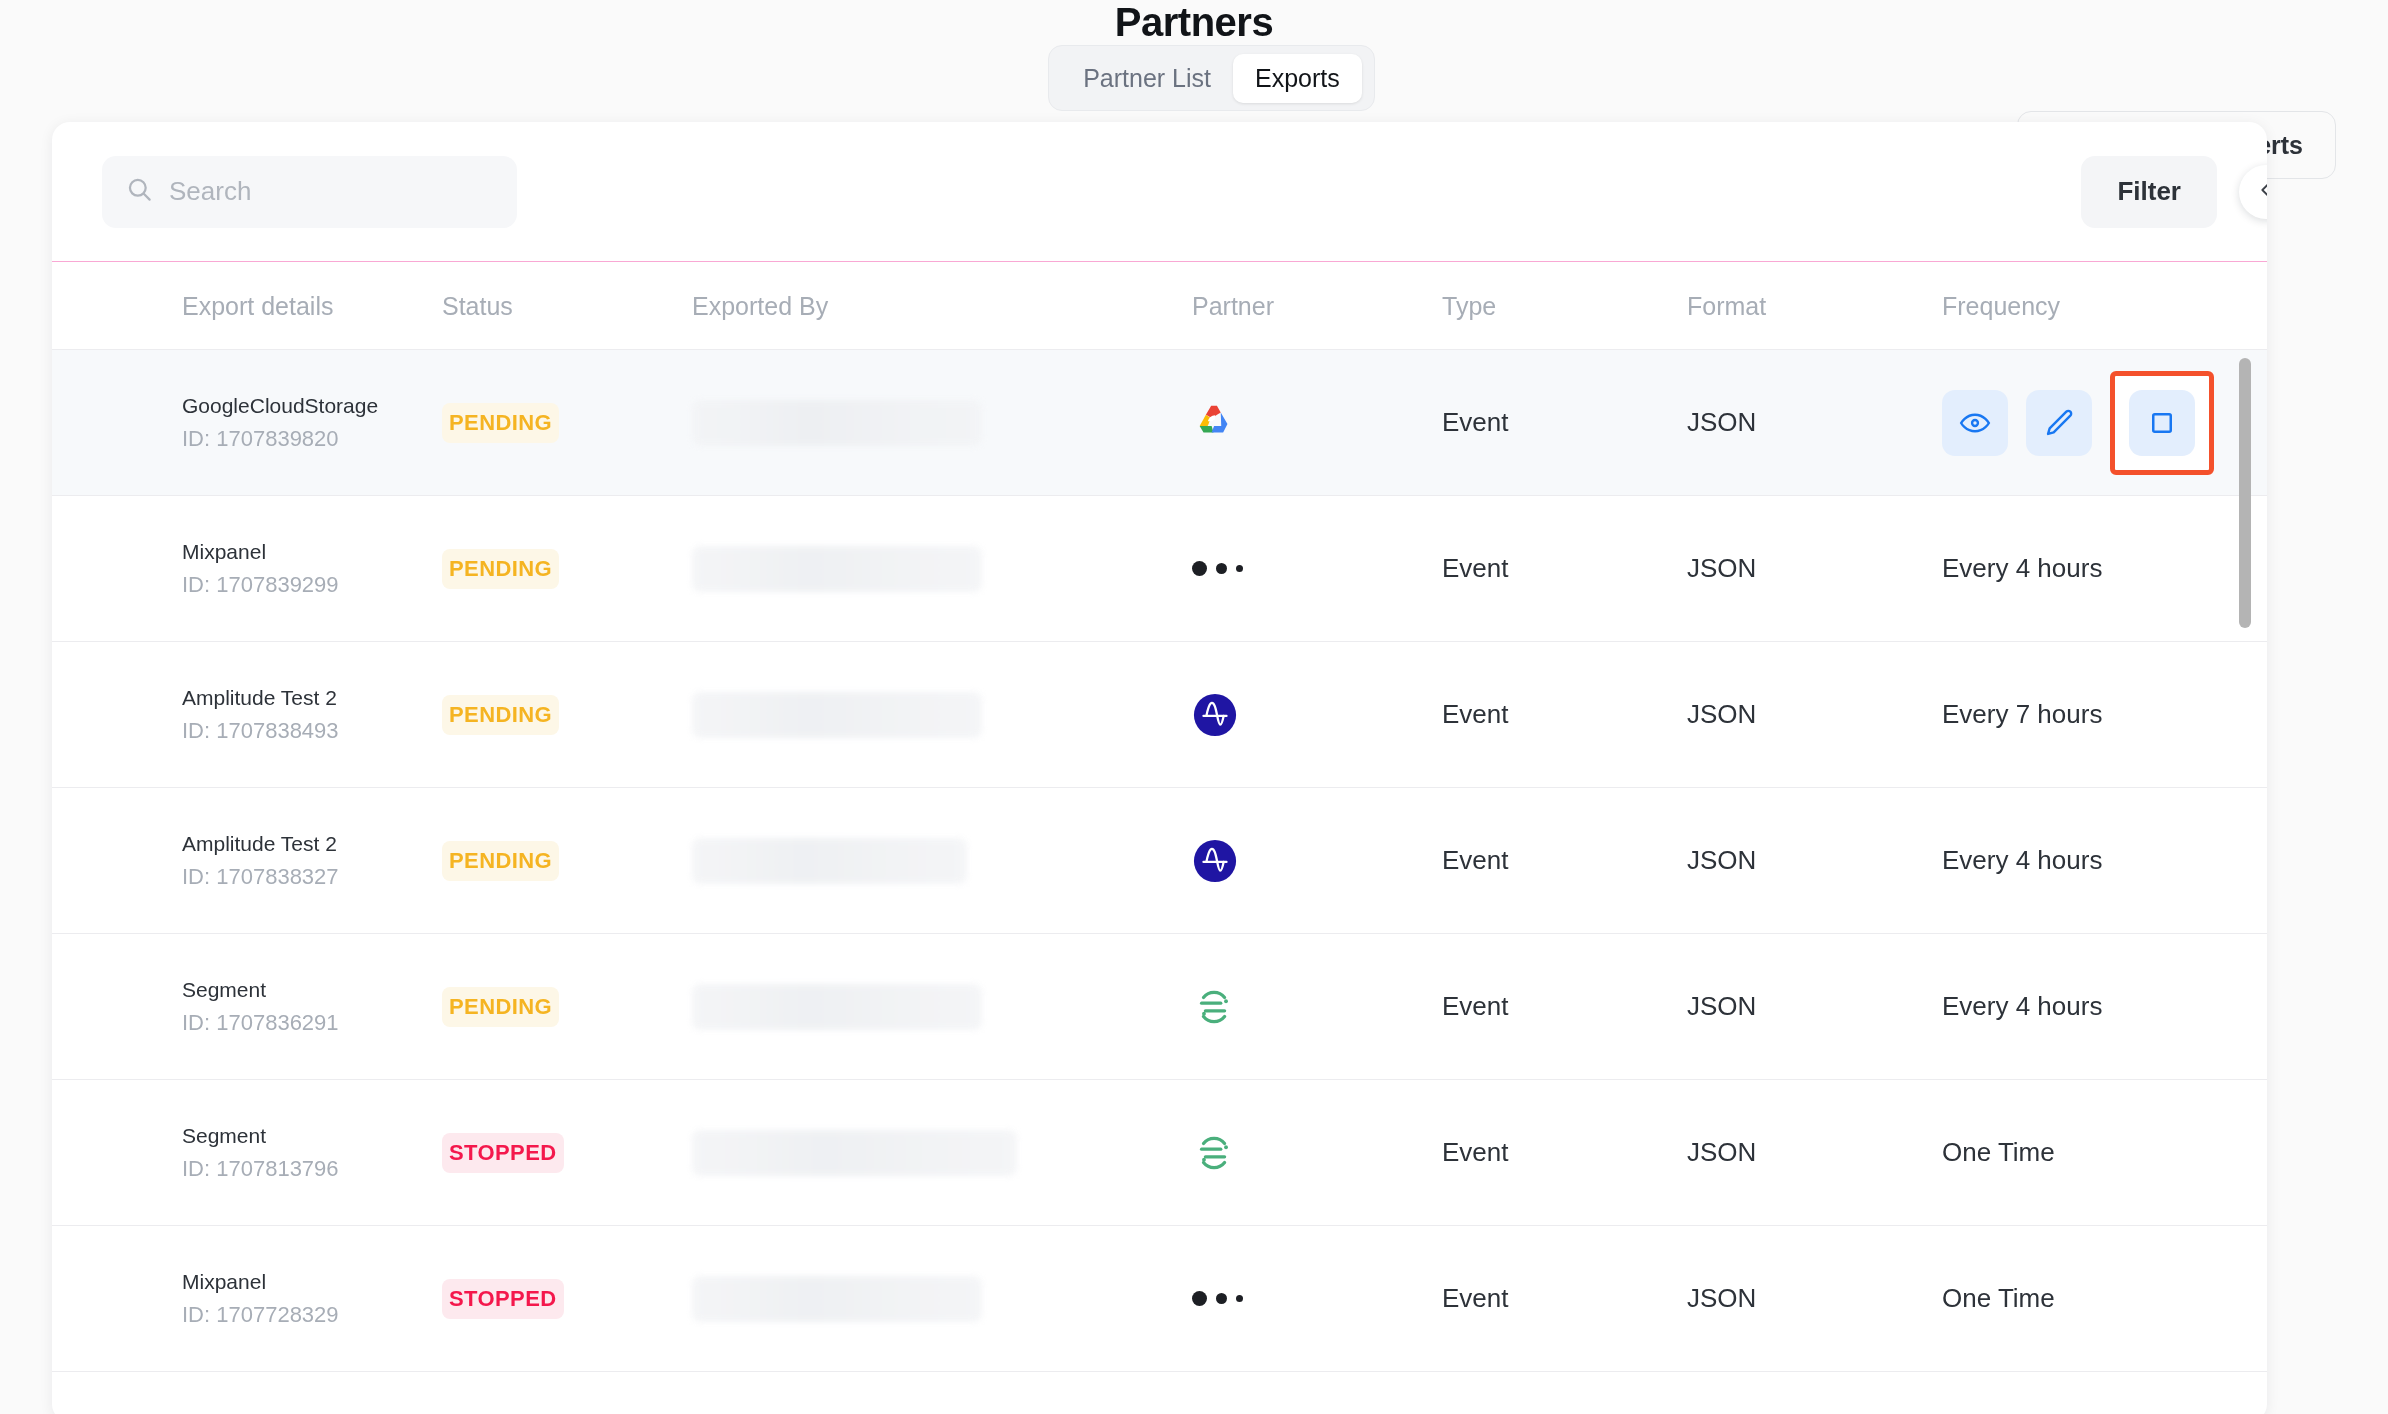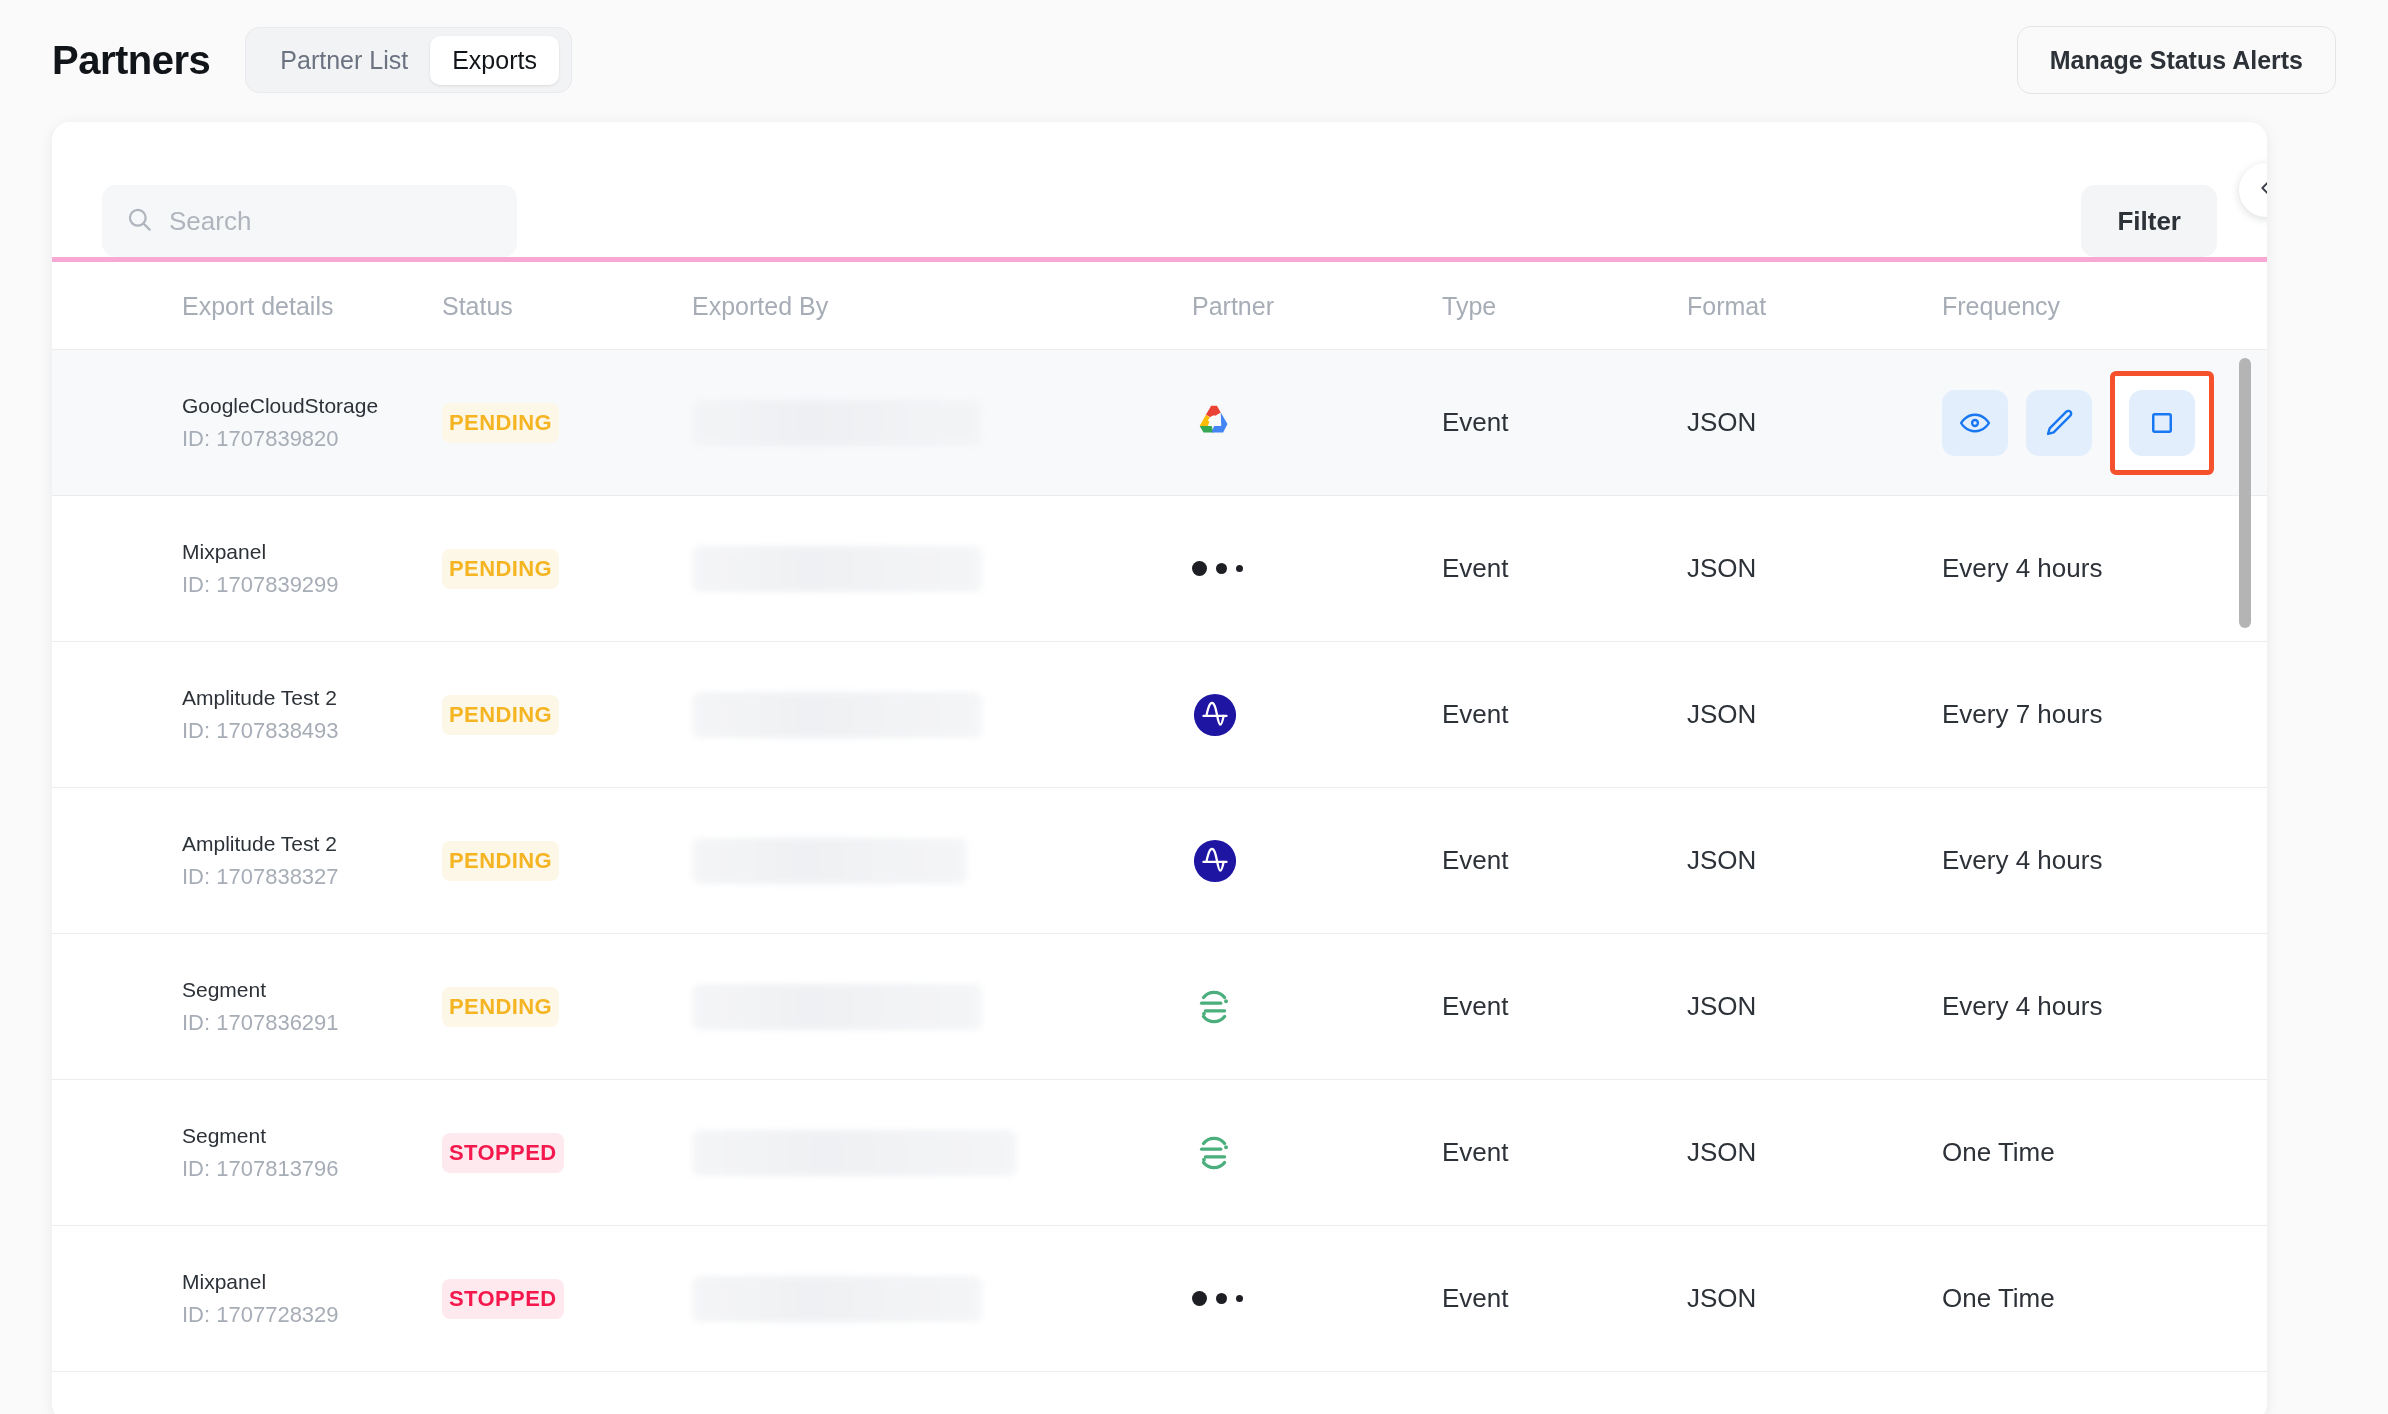--- a/index.html
+++ b/index.html
@@ -11,20 +11,21 @@
     overflow: hidden;
   }
 
   
   .topbar {
     height: 120px;
     display: flex;
     align-items: center;
     padding: 0 52px;
     background: #fafafa;
+    flex-direction: column;
   }
   .page-title {
     font-size: 40px;
     font-weight: bold;
     color: #111418;
     letter-spacing: -0.5px;
   }
   .tabgroup {
     display: flex;
     align-items: center;
@@ -90,23 +91,23 @@
     height: 1300px;
     background: #ffffff;
     border-radius: 18px;
     box-shadow: 0 2px 14px rgba(16,24,40,.07);
     overflow: hidden;
   }
 
   .card-toolbar {
     height: 140px;
     display: flex;
-    align-items: flex-end;
+    align-items: center;
     padding: 0 50px;
-    border-bottom: 5px solid #f9a8d4;
+    border-bottom: 1px solid #f9a8d4;
     position: relative;
   }
   .search-box {
     width: 415px; height: 72px;
     background: #f6f7f9;
     border-radius: 14px;
     display: flex; align-items: center;
     padding: 0 24px;
     gap: 16px;
   }

